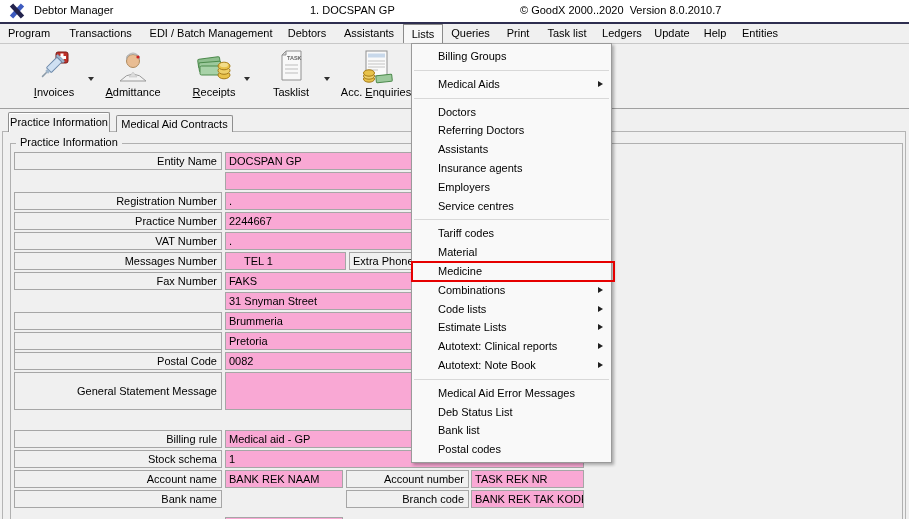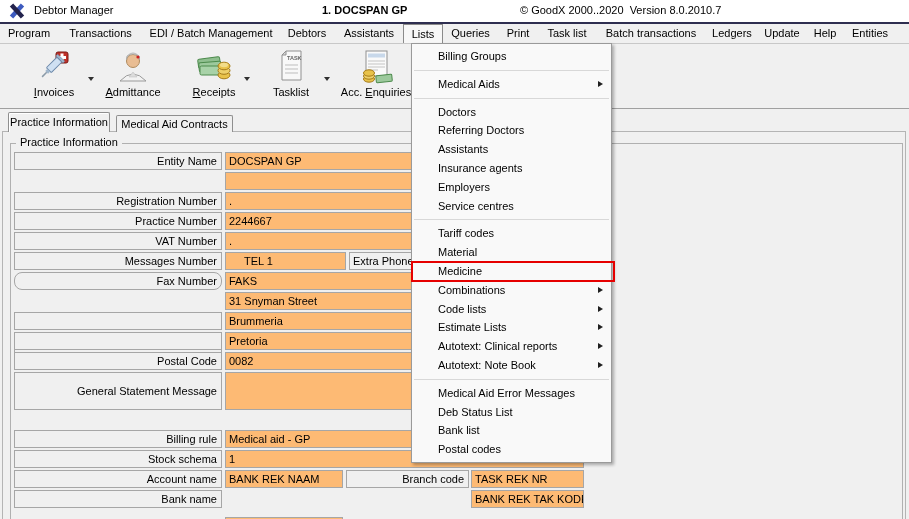--- a/index.html
+++ b/index.html
@@ -7,21 +7,21 @@
   #app {
     position:relative; width:909px; height:519px; overflow:hidden;
     background:#f0f0f0; font-family:"Liberation Sans", sans-serif;
     font-size:11px; color:#000;
   }
   
   .titlebar { position:absolute; left:0; top:0; width:909px; height:22px; background:#ffffff; }
   .titlebar-line { position:absolute; left:0; top:22px; width:909px; height:2px; background:#2e2e50; }
   .logo { position:absolute; left:8px; top:2px; width:18px; height:18px; }
   .app-title { position:absolute; left:34px; top:4px; }
-  .doc-title { position:absolute; left:322px; top:4px;font-weight:bold; }
+  .doc-title { position:absolute; left:310px; top:4px; }
   .version-text { position:absolute; left:520px; top:4px; white-space:pre; }
   
   .menubar { position:absolute; left:0; top:24px; width:909px; height:19px; background:#f0f0f0; display:flex; }
   .mb-item { height:19px; line-height:18px; text-align:center; cursor:default; }
   .mb-item.open { background:#f7f7f7; border:1px solid #8a8a8a; border-bottom:none; }
   .w0{width:58px}.w1{width:85px}.w2{width:136px}.w3{width:56px}.w4{width:68px}.w5{width:40px}
   .w6{width:55px}.w7{width:40px}.w8{width:58px}.w9{width:110px}.w10{width:52px}.w11{width:48px}
   .w12{width:38px}.w13{width:52px}
   
   .toolbar { position:absolute; left:0; top:43px; width:909px; height:66px; background:#f0f0f0;
@@ -40,21 +40,21 @@
          border-radius:2px 2px 0 0; text-align:center; z-index:3; cursor:default; }
   .tab.active { left:8px; top:112px; width:102px; height:20px; line-height:19px; box-shadow:inset 1px 1px 0 #ffffff; }
   .tab.inactive { left:116px; top:115px; width:117px; height:17px; line-height:16px; }
   
   .groupbox { position:absolute; left:10px; top:143px; width:893px; height:390px;
               border:1px solid #b0b0b0; z-index:1; }
   .group-title { position:absolute; left:16px; top:136px; background:#f0f0f0; padding:0 4px; z-index:2; }
   
   .fl, .fv { position:absolute; height:18px; line-height:16px; border:1px solid #a6a6a6; z-index:2; }
   .fl { background:#f0f0f0; text-align:right; padding-right:4px; }
-  .fv { background:#fdba74; text-align:left; padding-left:3px; white-space:nowrap; overflow:hidden; }
+  .fv { background:#f9a8d4; text-align:left; padding-left:3px; white-space:nowrap; overflow:hidden; }
   .fl.xl { text-align:left; padding-left:3px; }
   .fl.big, .fv.big { height:38px; }
   .fl.big { display:flex; align-items:center; justify-content:flex-end; }
   .lab-col { left:14px; width:208px; }
   .val-col { left:225px; width:359px; }
   .val-half { left:225px; width:118px; }
   .lab2-col { left:346px; width:123px; }
   .val2-col { left:471px; width:113px; }
   .val-tel { left:225px; width:121px;padding-left:18px; }
   .lab-extra { left:349px; width:235px; }
@@ -88,21 +88,20 @@
   <div class="menubar">
     <div class="mb-item w0">Program</div>
     <div class="mb-item w1">Transactions</div>
     <div class="mb-item w2">EDI / Batch Management</div>
     <div class="mb-item w3">Debtors</div>
     <div class="mb-item w4">Assistants</div>
     <div class="mb-item w5 open">Lists</div>
     <div class="mb-item w6">Queries</div>
     <div class="mb-item w7">Print</div>
     <div class="mb-item w8">Task list</div>
-    <div class="mb-item w9">Batch transactions</div>
     <div class="mb-item w10">Ledgers</div>
     <div class="mb-item w11">Update</div>
     <div class="mb-item w12">Help</div>
     <div class="mb-item w13">Entities</div>
   </div>
 
   <div class="toolbar">
     <div class="tbtn" style="left:18px;width:72px;">
       <svg class="ticon" viewBox="0 0 36 36">
         <rect x="20" y="4" width="12" height="11" rx="2" fill="#c03028" stroke="#7a1a14"></rect>
@@ -192,21 +191,21 @@
   <div class="fl lab-col" style="top:212px;">Practice Number</div>
   <div class="fv val-col" style="top:212px;">2244667</div>
 
   <div class="fl lab-col" style="top:232px;">VAT Number</div>
   <div class="fv val-col" style="top:232px;">.</div>
 
   <div class="fl lab-col" style="top:252px;">Messages Number</div>
   <div class="fv val-tel" style="top:252px;">TEL 1</div>
   <div class="fl xl lab-extra" style="top:252px;">Extra Phone</div>
 
-  <div class="fl lab-col" style="top:272px;border-radius:8px;">Fax Number</div>
+  <div class="fl lab-col" style="top:272px;">Fax Number</div>
   <div class="fv val-col" style="top:272px;">FAKS</div>
 
   <div class="fl lab-col" style="top:292px;margin-top:44px;">Address</div>
   <div class="fv val-col" style="top:292px;">31 Snyman Street</div>
 
   <div class="fl lab-col" style="top:312px;"></div>
   <div class="fv val-col" style="top:312px;">Brummeria</div>
 
   <div class="fl lab-col" style="top:332px;"></div>
   <div class="fv val-col" style="top:332px;">Pretoria</div>
@@ -223,21 +222,21 @@
   <div class="fl lab-col" style="top:450px;">Stock schema</div>
   <div class="fv val-col" style="top:450px;">1</div>
 
   <div class="fl lab-col" style="top:470px;">Account name</div>
   <div class="fv val-half" style="top:470px;">BANK REK NAAM</div>
   <div class="fl lab2-col" style="top:470px;">Account number</div>
   <div class="fv val2-col" style="top:470px;">TASK REK NR</div>
 
   <div class="fl lab-col" style="top:490px;">Bank name</div>
   <div class="fv val-half" style="top:490px;margin-top:27px;">BANK REK TAK</div>
-  <div class="fl lab2-col" style="top:470px;padding-left:36px;">Branch code</div>
+  <div class="fl lab2-col" style="top:490px;padding-left:36px;">Branch code</div>
   <div class="fv val2-col" style="top:490px;">BANK REK TAK KODE</div>
 
   <div class="dropdown">
     <div class="mi"><span>Billing Groups</span></div>
     <div class="msep"></div>
     <div class="mi"><span>Medical Aids</span><span class="sub-arrow"></span></div>
     <div class="msep"></div>
     <div class="mi"><span>Doctors</span></div>
     <div class="mi"><span>Referring Doctors</span></div>
     <div class="mi"><span>Assistants</span></div>

